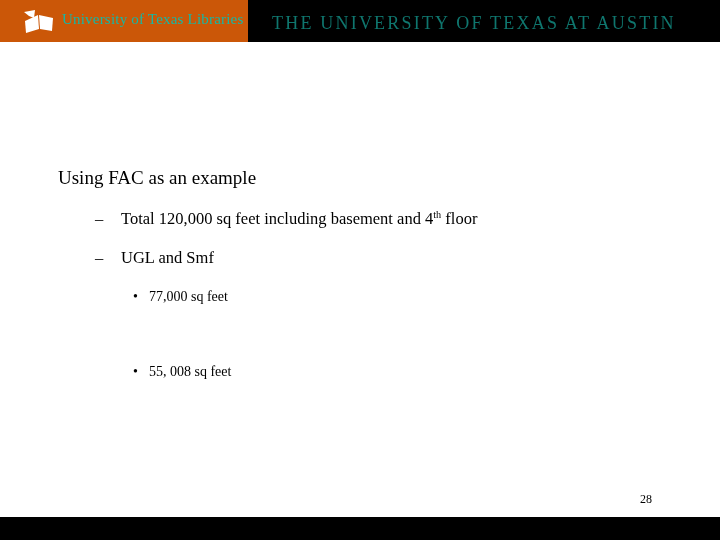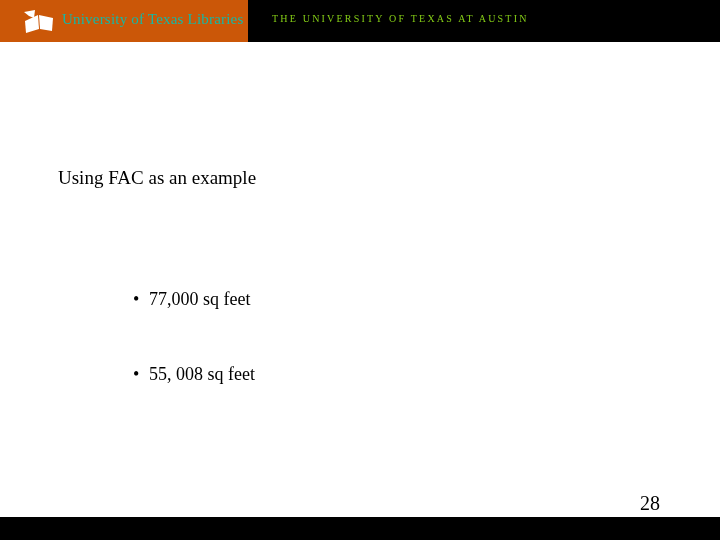--- a/index.html
+++ b/index.html
@@ -51,22 +51,22 @@
     font-size: 15px;
     color: #14b8a6;
     letter-spacing: 0.2px;
     white-space: nowrap;
   }
   .univ-text {
     position: absolute;
     left: 272px;
     top: 13px;
     font-family: "Liberation Serif", "DejaVu Serif", serif;
-    font-size: 10px;
-    color: #84cc16;
+    font-size: 18px;
+    color: #0f766e;
     letter-spacing: 2.2px;
     white-space: nowrap;
   }
 
   
   .slide-title {
     position: absolute;
     left: 58px;
     top: 80px;
     width: 620px;
@@ -95,21 +95,21 @@
   .lvl1 {
     left: 58px;
     font-size: 19px;
   }
   .lvl2 {
     left: 95px;
     font-size: 16.5px;
   }
   .lvl3 {
     left: 133px;
-    font-size: 18px;
+    font-size: 14px;
   }
   .marker {
     display: inline-block;
   }
   .marker-dash {
     width: 26px;
   }
   .marker-dot {
     width: 16px;
   }
@@ -118,21 +118,21 @@
     vertical-align: super;
     line-height: 0;
   }
 
   
   .page-number {
     position: absolute;
     left: 640px;
     top: 492px;
     font-family: "Liberation Serif", "DejaVu Serif", serif;
-    font-size: 20px;
+    font-size: 12px;
     color: #000000;
   }
 
   
   .footer-bar {
     position: absolute;
     left: 0;
     top: 517px;
     width: 720px;
     height: 23px;
@@ -155,21 +155,27 @@
 
     <div class="logo-text">University of Texas Libraries</div>
     <div class="univ-text">THE UNIVERSITY OF TEXAS AT AUSTIN</div>
   </div>
 
 
   <div class="body-area">
 
     <div class="line lvl1" style="top:163px;">Using FAC as an example</div>
 
+    <div class="line lvl2" style="top:205px;">
+      <span class="marker marker-dash">–</span><span>Total 120,000 sq feet including basement and 4</span><span class="sup">th</span><span> floor</span>
+    </div>
 
+    <div class="line lvl2" style="top:244px;">
+      <span class="marker marker-dash">–</span><span>UGL and Smf</span>
+    </div>
 
     <div class="line lvl3" style="top:285px;">
       <span class="marker marker-dot">•</span><span>77,000 sq feet</span>
     </div>
 
 
     <div class="line lvl3" style="top:360px;">
       <span class="marker marker-dot">•</span><span>55, 008 sq feet</span>
     </div>
 

